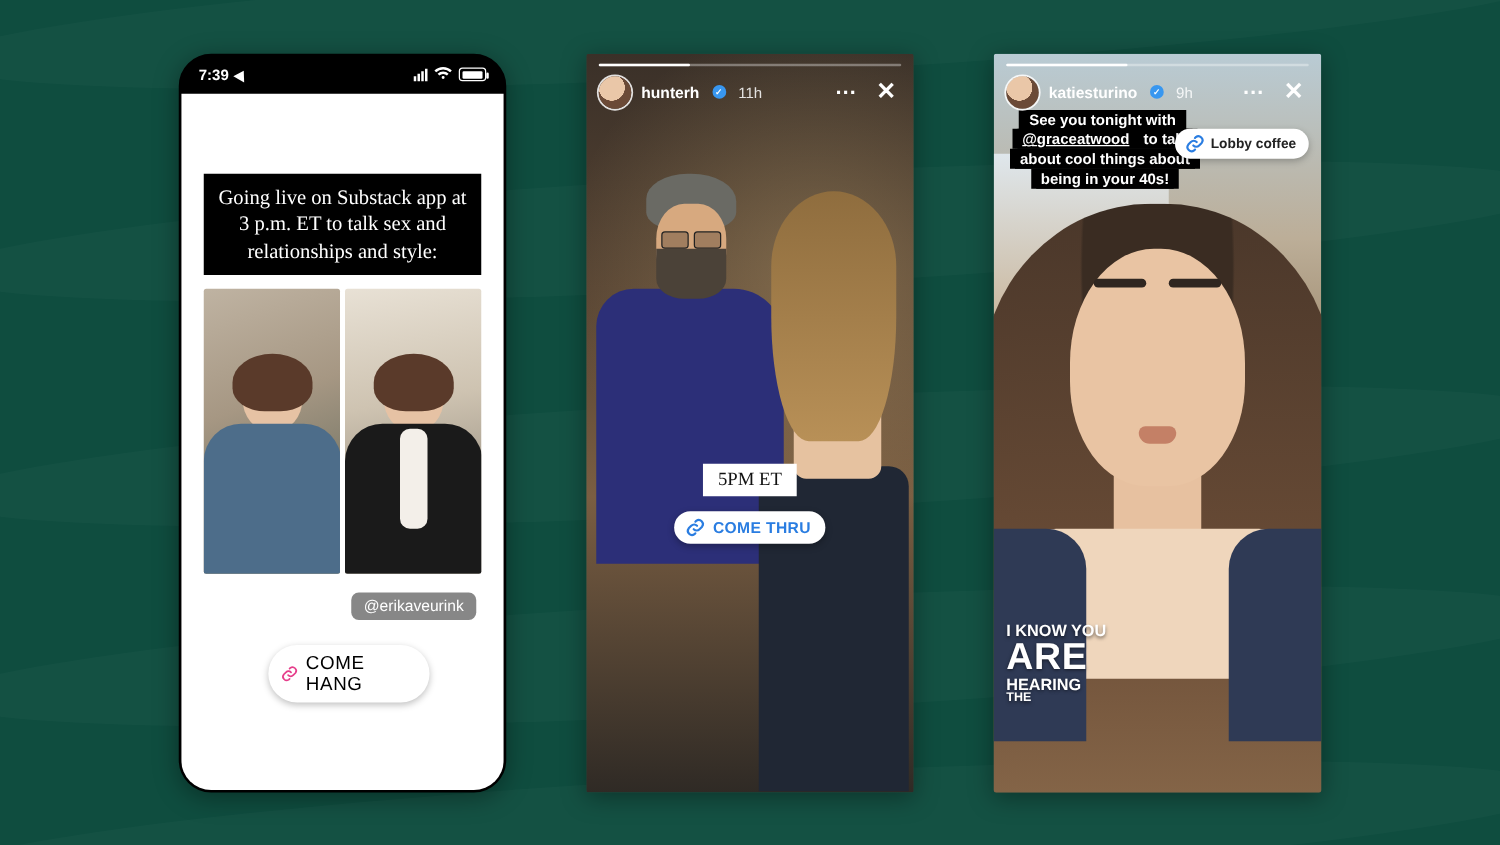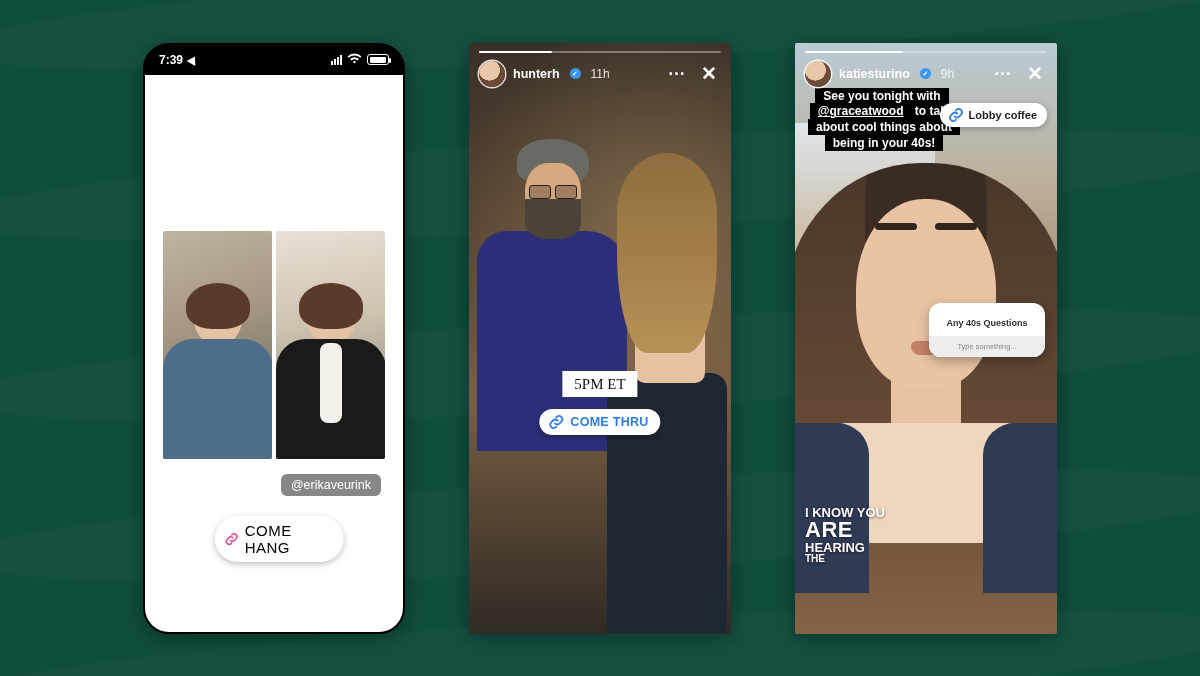--- a/index.html
+++ b/index.html
@@ -243,21 +243,21 @@
   .p3-qbox .title { font-size:9px; font-weight:600; color:#333; padding:6px 6px 8px; }
   .p3-qbox .input { background:#eee; font-size:7.5px; color:#888; padding:6px; }
   .p3-qwrap { position:absolute; right:12px; top:251px; width:116px; display:flex; justify-content:center; z-index:4; }
 
   .p3-caption {
     position:absolute; left:10px; bottom:70px;
     color:#fff; font-weight:900; line-height:1;
     text-shadow: 0 1px 3px rgba(0,0,0,.55);
   }
   .p3-caption .l1 { font-size:13px; }
-  .p3-caption .l2 { font-size:22px; letter-spacing:.5px; }
+  .p3-caption .l2 { font-size:30px; letter-spacing:.5px; }
   .p3-caption .l3 { font-size:13px; }
   .p3-caption .l4 { font-size:10px; }
 </style>
 </head>
 <body>
 
 <div class="wave w1"></div>
 <div class="wave w2"></div>
 <div class="wave w3"></div>
 <div class="wave w4"></div>
@@ -282,20 +282,21 @@
           <svg viewBox="0 0 16 12" width="15" height="11">
               <path d="M8 11.2a1.3 1.3 0 100-2.6 1.3 1.3 0 000 2.6zM3.2 6.6a6.8 6.8 0 019.6 0l-1.5 1.5a4.7 4.7 0 00-6.6 0L3.2 6.6zM.4 3.8a10.7 10.7 0 0115.2 0l-1.5 1.5a8.6 8.6 0 00-12.2 0L.4 3.8z" fill="#fff"></path>
             </svg>
         </span>
         <span class="batt">
             <i></i>
           </span>
       </div>
     </div>
     <div class="p1-body">
+      <div class="p1-headline">Going live on Substack app at 3 p.m. ET to talk sex and relationships and style:</div>
       <div class="p1-photos">
         <div class="ph a">
           <div class="fig">
               <div class="hair"></div>
               <div class="head"></div>
               <div class="torso"></div>
             </div>
         </div>
         <div class="ph b">
           <div class="fig">
@@ -397,25 +398,20 @@
         <svg viewBox="0 0 24 24">
             <path fill="none" stroke="#2a7de1" stroke-width="2.6" stroke-linecap="round" d="M10 14a5 5 0 007 0l3-3a5 5 0 00-7-7l-1 1M14 10a5 5 0 00-7 0l-3 3a5 5 0 007 7l1-1"></path>
           </svg>
       </span>
       <span>Lobby coffee</span>
     </div>
 
     <div class="p3-qwrap">
         <div class="av"></div>
       </div>
-    <div class="p3-qbox">
-      <div style="height:9px"></div>
-      <div class="title">Any 40s Questions</div>
-      <div class="input"><span>Type something...</span></div>
-    </div>
 
     <div class="p3-caption">
       <div class="l1">I KNOW YOU</div>
       <div class="l2">ARE</div>
       <div class="l3">HEARING</div>
       <div class="l4">THE</div>
     </div>
   </div>
 
 </div>

